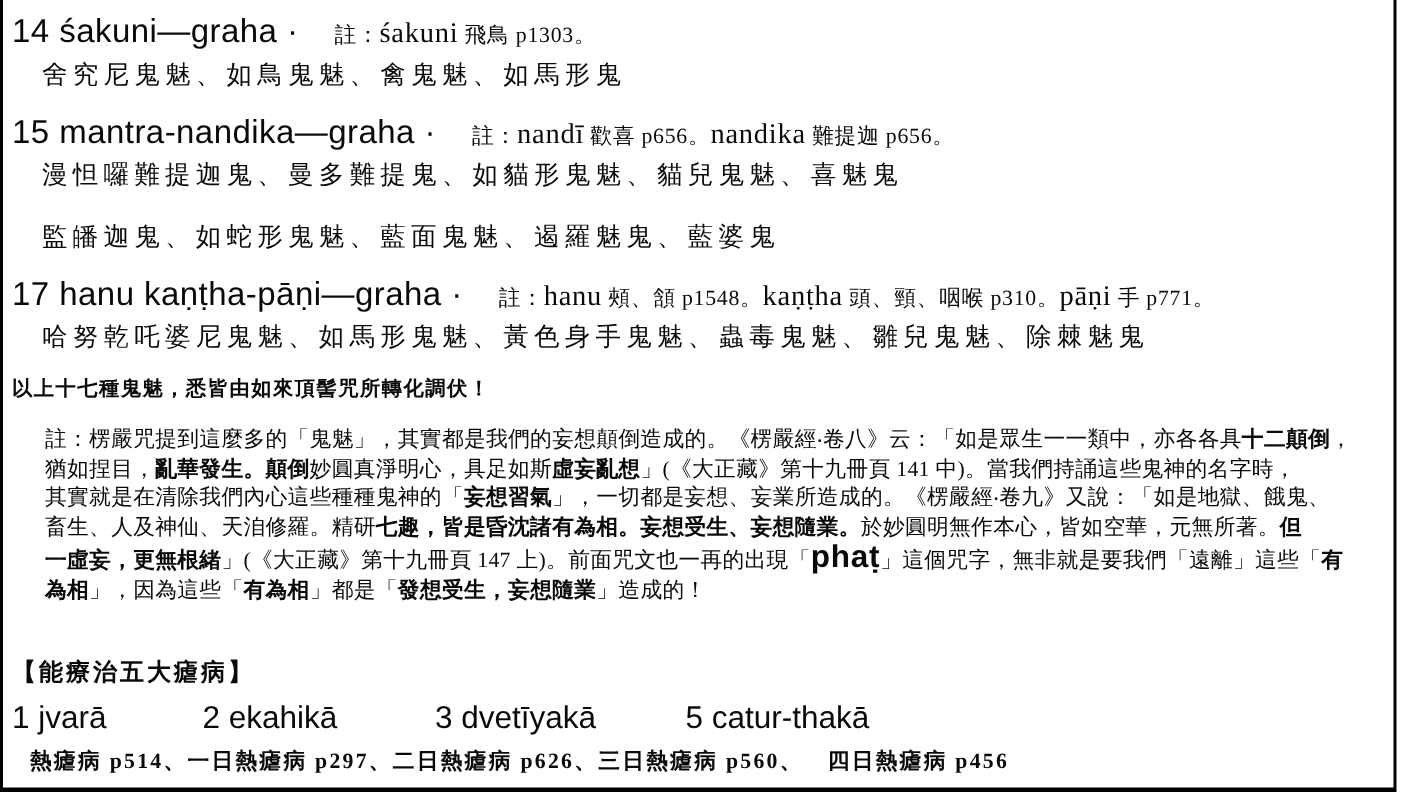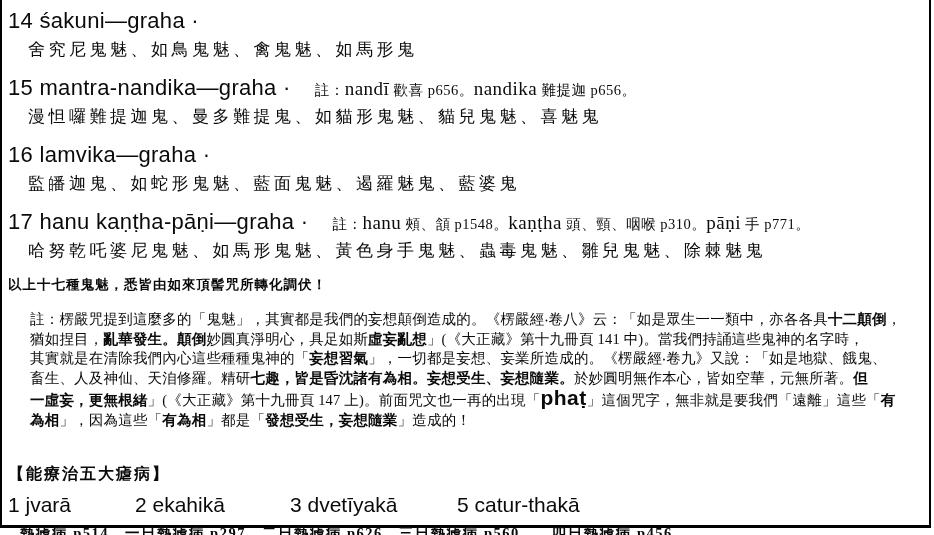--- a/index.html
+++ b/index.html
@@ -40,35 +40,35 @@
 </style>
 </head>
 <body>
 
 <div class="frame"></div>
 <div class="content">
 
   <div class="entry">
     <div class="entry-head">
       <span class="term">14 śakuni—graha ·</span>
+      <span class="note"><span>註：</span><span class="lat">śakuni</span><span> 飛鳥 p1303。</span></span>
     </div>
     <div class="gloss">舍究尼鬼魅、如鳥鬼魅、禽鬼魅、如馬形鬼</div>
   </div>
 
   <div class="entry">
     <div class="entry-head">
       <span class="term">15 mantra-nandika—graha ·</span>
       <span class="note"><span>註：</span><span class="lat">nandī</span><span> 歡喜 p656。</span><span class="lat">nandika</span><span> 難提迦 p656。</span></span>
     </div>
     <div class="gloss">漫怛囉難提迦鬼、曼多難提鬼、如貓形鬼魅、貓兒鬼魅、喜魅鬼</div>
   </div>
 
   <div class="entry">
     <div class="entry-head">
-      <span class="term">16 lamvika—graha ·</span>
     </div>
     <div class="gloss">監皤迦鬼、如蛇形鬼魅、藍面鬼魅、遏羅魅鬼、藍婆鬼</div>
   </div>
 
   <div class="entry">
     <div class="entry-head">
       <span class="term">17 hanu kaṇṭha-pāṇi—graha ·</span>
       <span class="note"><span>註：</span><span class="lat">hanu</span><span> 頰、頷 p1548。</span><span class="lat">kaṇṭha</span><span> 頭、頸、咽喉 p310。</span><span class="lat">pāṇi</span><span> 手 p771。</span></span>
     </div>
     <div class="gloss">哈努乾吒婆尼鬼魅、如馬形鬼魅、黃色身手鬼魅、蟲毒鬼魅、雛兒鬼魅、除棘魅鬼</div>

